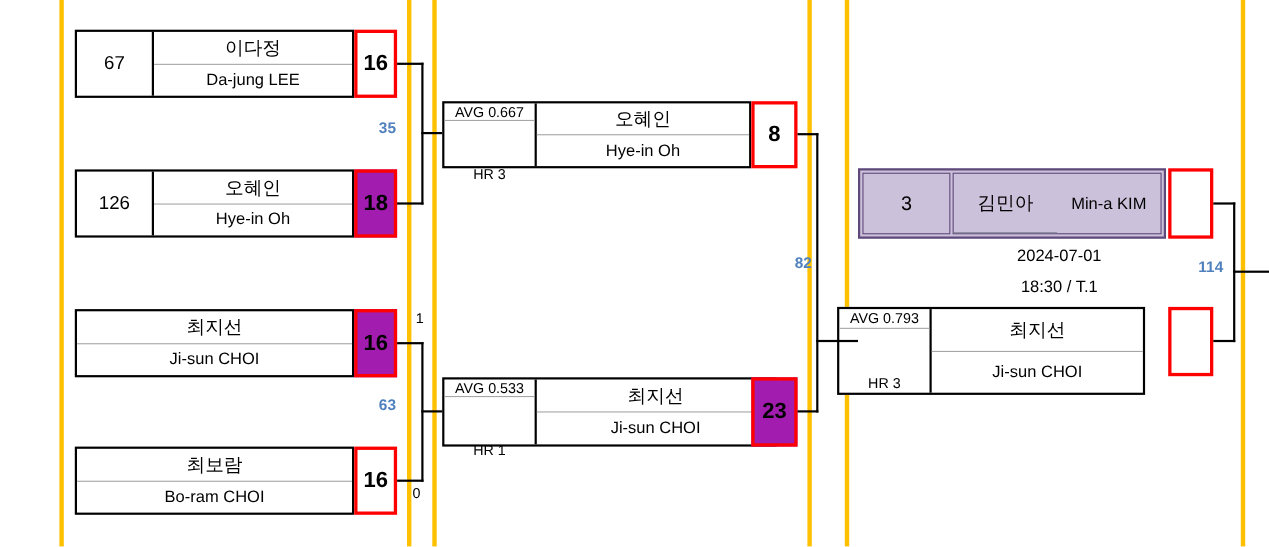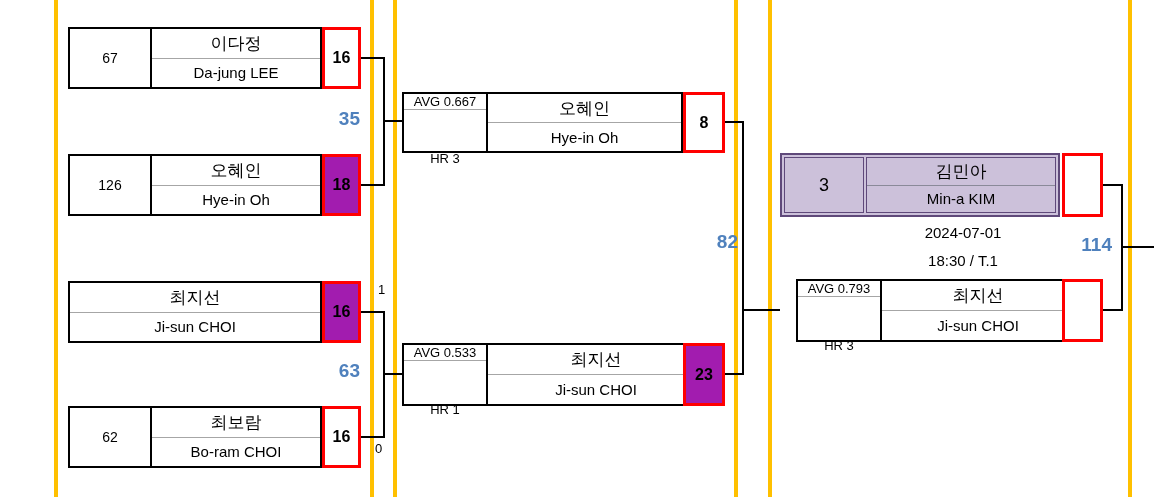--- a/index.html
+++ b/index.html
@@ -4,42 +4,42 @@
 <style>
   html,body { margin:0; padding:0; background:#ffffff; }
   .canvas {
     position:relative; width:1154px; height:497px; background:#ffffff;
     font-family:"Liberation Sans", sans-serif; overflow:hidden; color:#000;
   }
   .oline { position:absolute; top:0; height:497px; width:4px; background:#FFC000; }
   .cline { position:absolute; background:#000; }
   .box { position:absolute; border:2px solid #000; background:#fff; display:flex; box-sizing:border-box; }
   .cell { box-sizing:border-box; }
-  .rankcell { width:82px; display:flex; align-items:center; justify-content:center;
-    font-size:14px; border-right:2px solid #000; }
+  .rankcell { width:70px; display:flex; align-items:center; justify-content:center;
+    font-size:17px; border-right:2px solid #000; }
   .statcell { width:84px; display:flex; flex-direction:column; border-right:2px solid #000;gap:41px; }
   .stat-top, .stat-bot { flex:1; display:flex; align-items:center; justify-content:center; font-size:13px; }
   .stat-top { border-bottom:1px solid #A6A6A6; }
   .namecell { flex:1; display:flex; flex-direction:column; }
   .kr { flex:1; display:flex; align-items:center; justify-content:center; font-size:17px;
     border-bottom:1px solid #A6A6A6; }
   .en { flex:1; display:flex; align-items:center; justify-content:center; font-size:15px; }
   .scorebox { position:absolute; border:3px solid #FF0000; background:#fff; display:flex;
-    align-items:center; justify-content:center; font-weight:bold; font-size:16px; box-sizing:border-box; }
+    align-items:center; justify-content:center; font-weight:bold; font-size:20px; box-sizing:border-box; }
   .winner { background:#a21caf; }
   .target { position:absolute; width:90px; text-align:right; color:#4F81BD;
-    font-weight:bold; font-size:19px; }
+    font-weight:bold; font-size:14px; }
   .setnum { position:absolute; font-size:13px; }
   .sched { position:absolute; left:866px; width:194px; text-align:center;
     font-weight:normal; font-size:15px; }
   .pbox { position:absolute; background:#CCC1DA; border:2px solid #5F497A; display:flex;
     gap:2px; padding:2px; box-sizing:border-box; }
   .pcell { box-sizing:border-box; border:1px solid #5F497A; }
   .prank { width:80px; display:flex; align-items:center; justify-content:center; font-size:18px; }
-  .pname { flex:1; display:flex; flex-direction:column; }
+  .pname { flex:1; display:flex; flex-direction:row; }
   .pname .kr { border-bottom:1px solid #8a8a99; }
 </style>
 </head>
 <body>
 
 <div class="canvas">
 
   <div class="oline" style="left:54px"></div>
   <div class="oline" style="left:370px"></div>
   <div class="oline" style="left:393px"></div>
@@ -71,21 +71,20 @@
     <div class="cell namecell">
       <div class="kr">최지선</div>
       <div class="en">Ji-sun CHOI</div>
     </div>
   </div>
   <div class="scorebox winner" style="left:322px;top:281px;width:39px;height:62px">16</div>
 
   <div class="target" style="left:270px;top:360px">63</div>
 
   <div class="box" style="left:68px;top:406px;width:254px;height:62px">
-    <div class="cell rankcell">62</div>
     <div class="cell namecell">
       <div class="kr">최보람</div>
       <div class="en">Bo-ram CHOI</div>
     </div>
   </div>
   <div class="scorebox" style="left:322px;top:406px;width:39px;height:62px">16</div>
 
   <div class="setnum" style="left:378px;top:282px">1</div>
   <div class="setnum" style="left:375px;top:441px">0</div>
 
@@ -122,21 +121,21 @@
       <div class="en">Min-a KIM</div>
     </div>
   </div>
   <div class="scorebox" style="left:1062px;top:153px;width:41px;height:64px"></div>
 
   <div class="sched" style="top:224px">2024-07-01</div>
   <div class="sched" style="top:252px">18:30 / T.1</div>
 
   <div class="target" style="left:1022px;top:234px">114</div>
 
-  <div class="box" style="left:796px;top:279px;width:280px;height:63px">
+  <div class="box" style="left:761px;top:279px;width:280px;height:80px">
     <div class="cell statcell">
       <div class="stat-top">AVG 0.793</div>
       <div class="stat-bot">HR 3</div>
     </div>
     <div class="cell namecell">
       <div class="kr">최지선</div>
       <div class="en">Ji-sun CHOI</div>
     </div>
   </div>
   <div class="scorebox" style="left:1062px;top:279px;width:41px;height:63px"></div>

